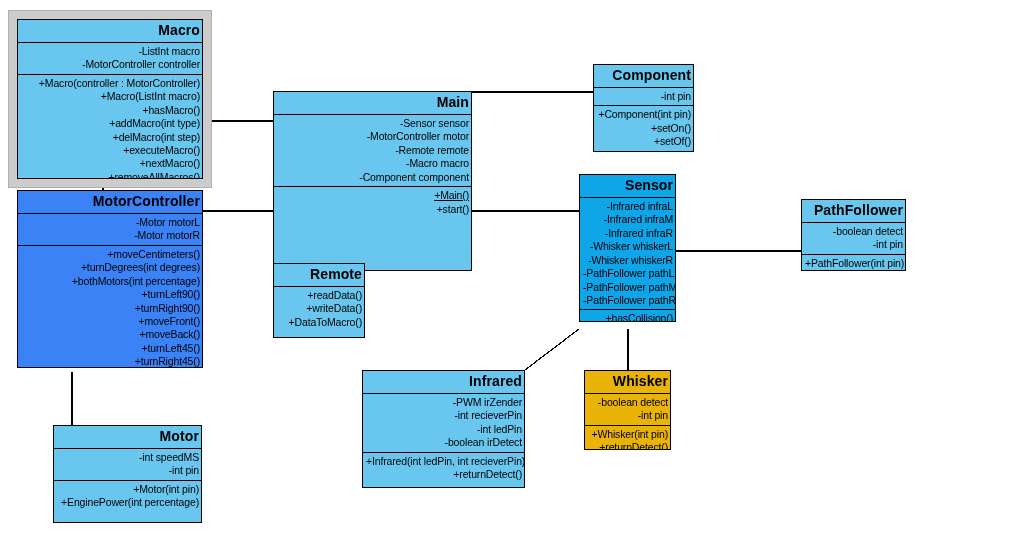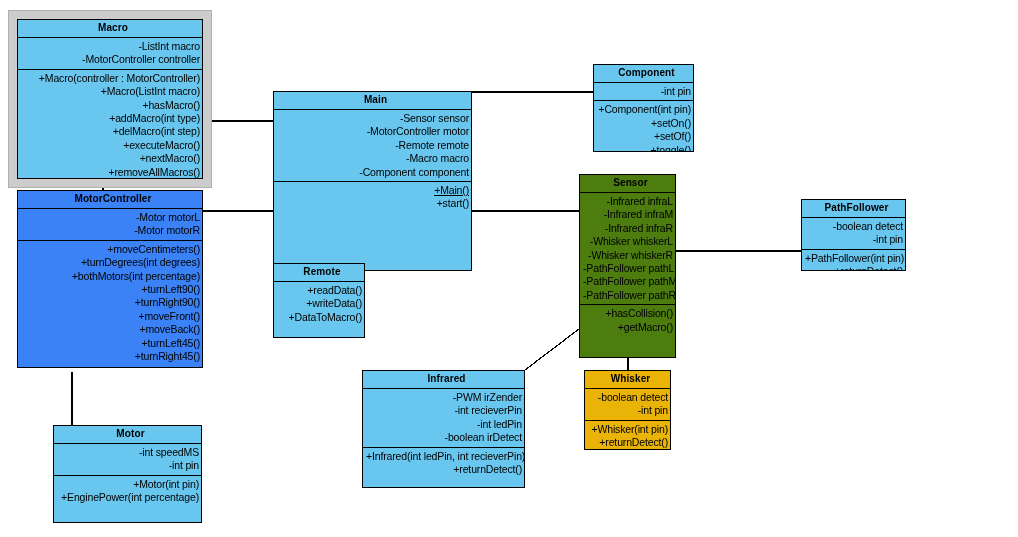--- a/index.html
+++ b/index.html
@@ -25,23 +25,23 @@
   .uml-class {
     position: absolute;
     background: #69c7ef;
     border: 1px solid #000000;
     font-size: 10.5px;
     line-height: 1.28;
     color: #000000;
     overflow: hidden;
   }
   .uml-title {
-    text-align: center;
+    text-align: right;
     font-weight: bold;
-    font-size: 10px;
+    font-size: 14px;
     padding: 2px 2px 2px 8px;
     border-bottom: 1px solid #000000;
     letter-spacing: 0.1px;
     white-space: nowrap;
   }
   .uml-section {
     padding: 2px 1px 2px 2px;
     text-align: right;
   }
   .uml-section.divided {
@@ -152,21 +152,21 @@
         <div class="uml-section divided">
           <div class="uml-row">-int pin</div>
         </div>
         <div class="uml-section">
           <div class="uml-row">+Component(int pin)</div>
           <div class="uml-row">+setOn()</div>
           <div class="uml-row">+setOf()</div>
           <div class="uml-row">+toggle()</div>
         </div>
       </div>
-      <div class="uml-class" style="left: 579px; top: 174px; width: 97px; height: 184px; background: #4d7c0f; border-color: rgb(0, 0, 0);">
+      <div class="uml-class" style="left: 579px; top: 174px; width: 97px; height: 148px; background: #0ea5e9; border-color: rgb(0, 0, 0);">
         <div class="uml-title">Sensor</div>
         <div class="uml-section divided">
           <div class="uml-row">-Infrared infraL</div>
           <div class="uml-row">-Infrared infraM</div>
           <div class="uml-row">-Infrared infraR</div>
           <div class="uml-row">-Whisker whiskerL</div>
           <div class="uml-row">-Whisker whiskerR</div>
           <div class="uml-row">-PathFollower pathL</div>
           <div class="uml-row">-PathFollower pathM</div>
           <div class="uml-row">-PathFollower pathR</div>

